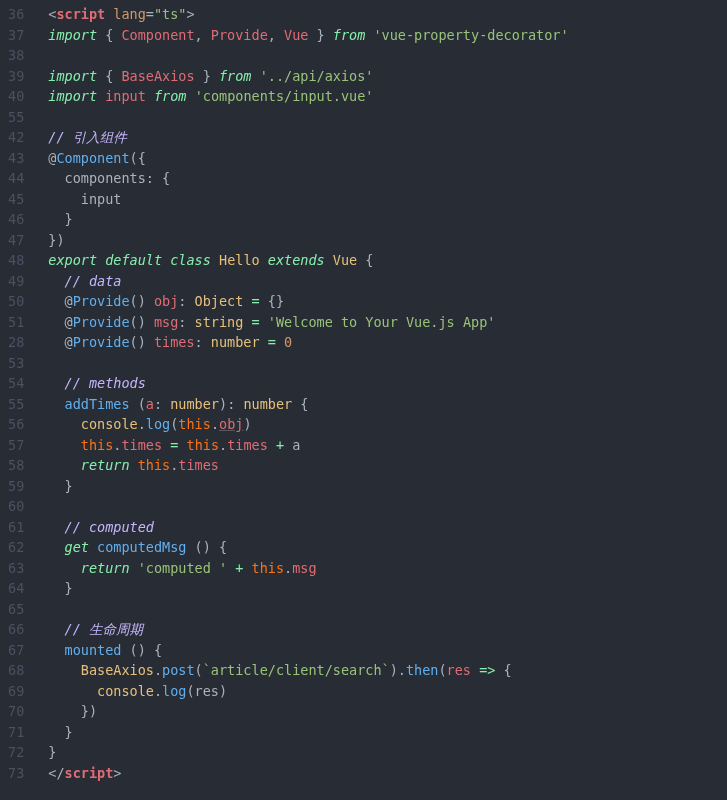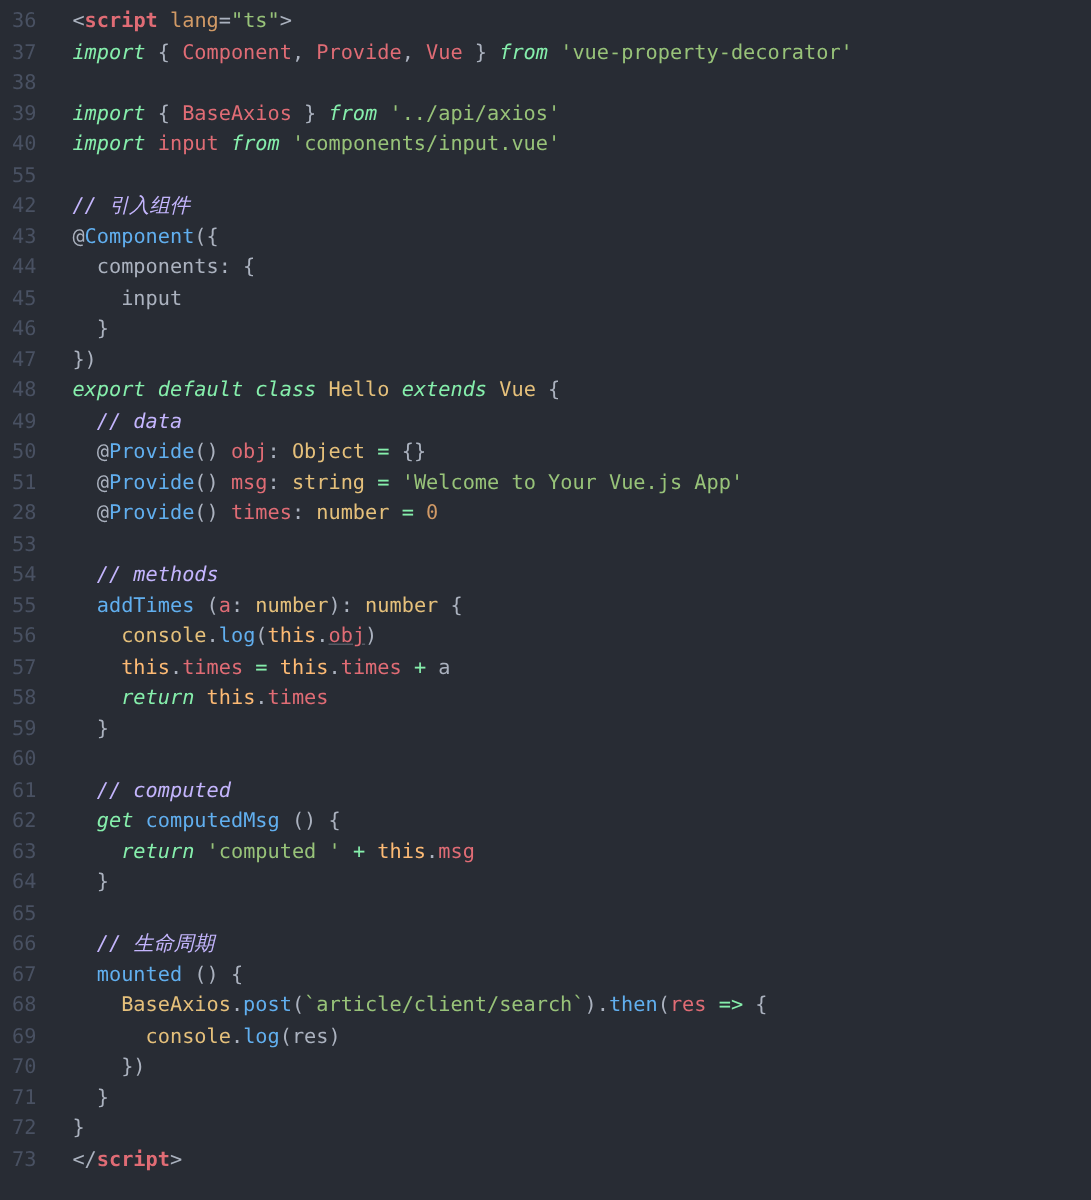--- a/index.html
+++ b/index.html
@@ -38,21 +38,21 @@
   .c-keyword { color: #86efac; font-style: italic; }
   .c-tag { color: #e06c75; font-weight: bold; }
   .c-attr { color: #d19a66; text-align: right; }
   .c-string { color: #98c379; }
   .c-comment { color: #c4b5fd; font-style: italic; }
   .c-number { color: #d19a66; }
   .c-func { color: #61afef; }
   .c-class { color: #e5c07b; }
   .c-var { color: #e06c75; }
   .c-prop { color: #e06c75; }
-  .c-this { color: #fdba74; }
+  .c-this { color: #f97316; }
   .underline { text-decoration: underline; text-decoration-color: #abb2bf55; }
 </style>
 </head>
 <body>
 
 <div class="editor">
   <div class="gutter">
       <div class="line-num">36</div>
       <div class="line-num">37</div>
       <div class="line-num">38</div>

